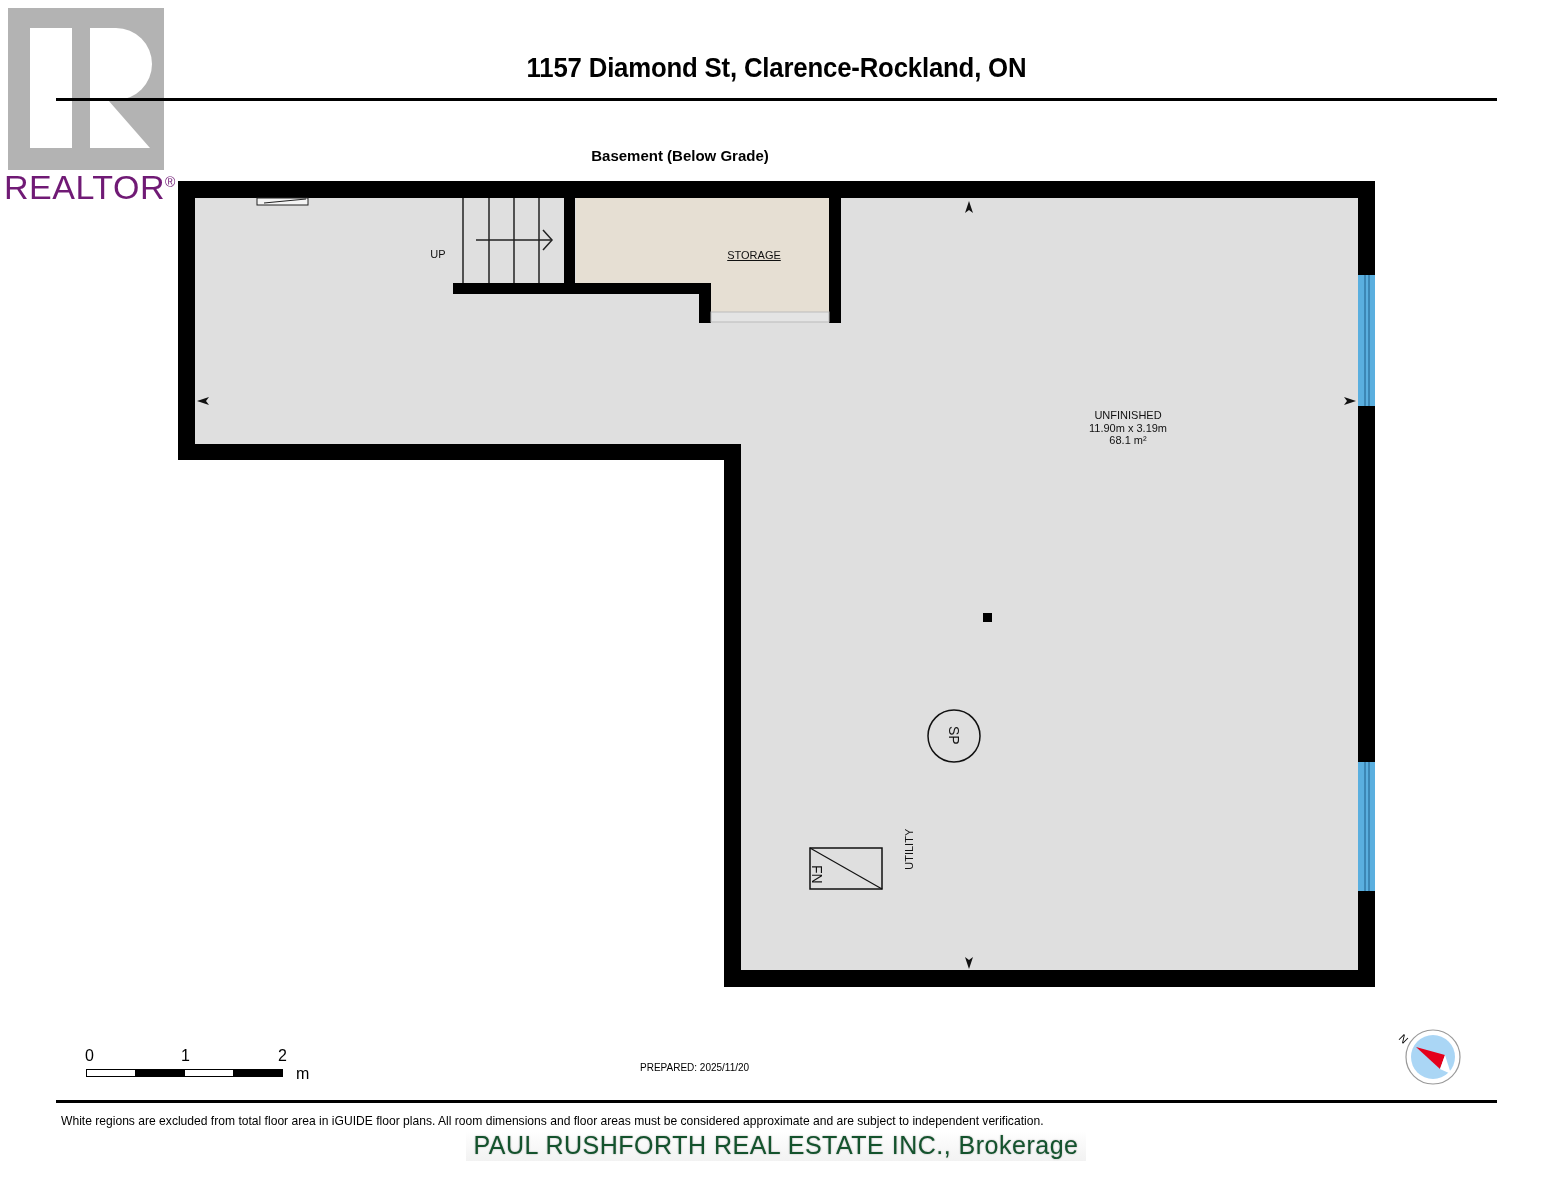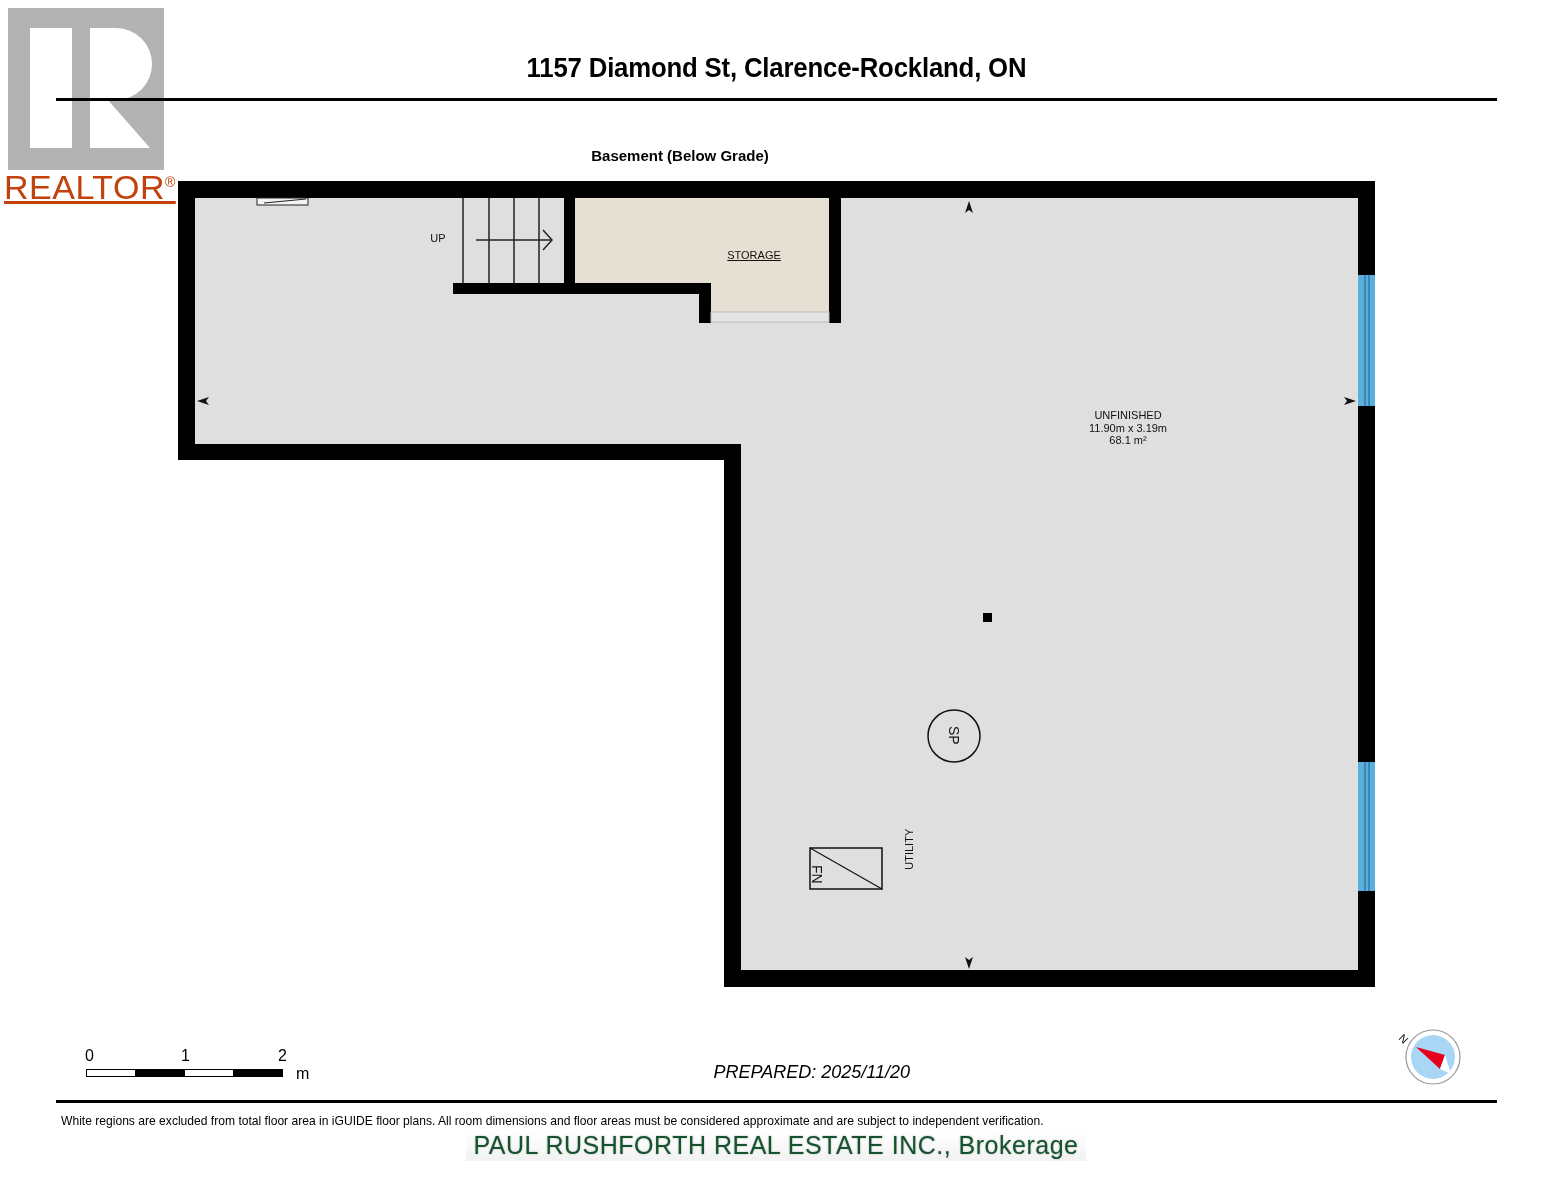--- a/index.html
+++ b/index.html
@@ -2,25 +2,25 @@
 <html><head>
 <meta charset="utf-8">
 <style>
   html, body { margin:0; padding:0; background:#ffffff; }
   body { width:1553px; height:1200px; position:relative; overflow:hidden; font-family:"Liberation Sans", sans-serif; color:#000; }
   .abs { position:absolute; }
   #title { left:0; width:1553px; top:52px; text-align:center; font-size:28px; font-weight:bold; letter-spacing:-0.2px; transform:scaleX(0.92); }
   #title-rule { left:56px; top:98px; width:1441px; height:3px; background:#000; }
   #floor-label { left:500px; width:360px; top:111px; text-align:center; font-size:15px; font-weight:bold;margin-top:36px; }
   #realtor-logo { left:8px; top:8px; }
-  #realtor-text { left:4px; top:168px; font-size:34px; color:#c2410c; letter-spacing:0.5px;text-decoration:underline; }
+  #realtor-text { left:4px; top:168px; font-size:34px; color:#701a75; letter-spacing:0.5px; }
   #realtor-reg { font-size:14px; vertical-align:super; }
   .room-label { font-size:11px; text-align:center; line-height:12.5px; color:#111; }
   #scale-text span { position:absolute; font-size:16px; }
-  #prepared { left:640px; width:270px; text-align:right; top:1062px; font-size:18px;font-style:italic; }
+  #prepared { left:640px; width:270px; text-align:left; top:1062px; font-size:10px; }
   #bottom-rule { left:56px; top:1100px; width:1441px; height:3px; background:#000; }
   #disclaimer { left:61px; top:1113px; font-size:13px; transform-origin:left top; transform:scaleX(0.93); white-space:nowrap; }
   #brokerage { left:466px; top:1131px; width:620px; height:30px; background:linear-gradient(#ffffff,#f2f2f2); }
   #brokerage-text { left:466px; top:1131px; width:620px; text-align:center; font-size:25px; color:#14532d; text-shadow:0 0 1px #c8c8c8, 0 0 2px #bbbbbb; letter-spacing:0.5px; }
 </style>
 </head>
 <body>
 
 <svg id="realtor-logo" class="abs" width="156" height="162" viewBox="0 0 156 162">
   <rect x="0" y="0" width="156" height="162" fill="#b3b3b3"></rect>
@@ -88,21 +88,21 @@
   </g>
 </svg>
 
 <div class="abs room-label" style="left:1060px;top:409px;width:136px;">
   <div>UNFINISHED</div>
   <div>11.90m x 3.19m</div>
   <div>68.1 m²</div>
 </div>
 <div class="abs room-label" style="left:714px;top:249px;width:80px;text-decoration:underline;">STORAGE</div>
 <div class="abs room-label" style="left:874px;top:843px;width:70px;transform:rotate(-90deg);">UTILITY</div>
-<div class="abs room-label" style="left:425px;top:232px;width:26px;">UP</div>
+<div class="abs room-label" style="left:425px;top:248px;width:26px;">UP</div>
 <div class="abs room-label" style="left:939px;top:729px;width:30px;font-size:14px;transform:rotate(90deg);">SP</div>
 <div class="abs room-label" style="left:804px;top:868px;width:26px;font-size:14px;transform:rotate(90deg);">FN</div>
 
 <div id="scale-text" class="abs" style="left:0;top:0;">
   <span style="left:85px;top:1047px;">0</span>
   <span style="left:181px;top:1047px;">1</span>
   <span style="left:278px;top:1047px;">2</span>
   <span style="left:296px;top:1065px;">m</span>
 </div>
 <svg class="abs" style="left:86px;top:1069px" width="200" height="10">

